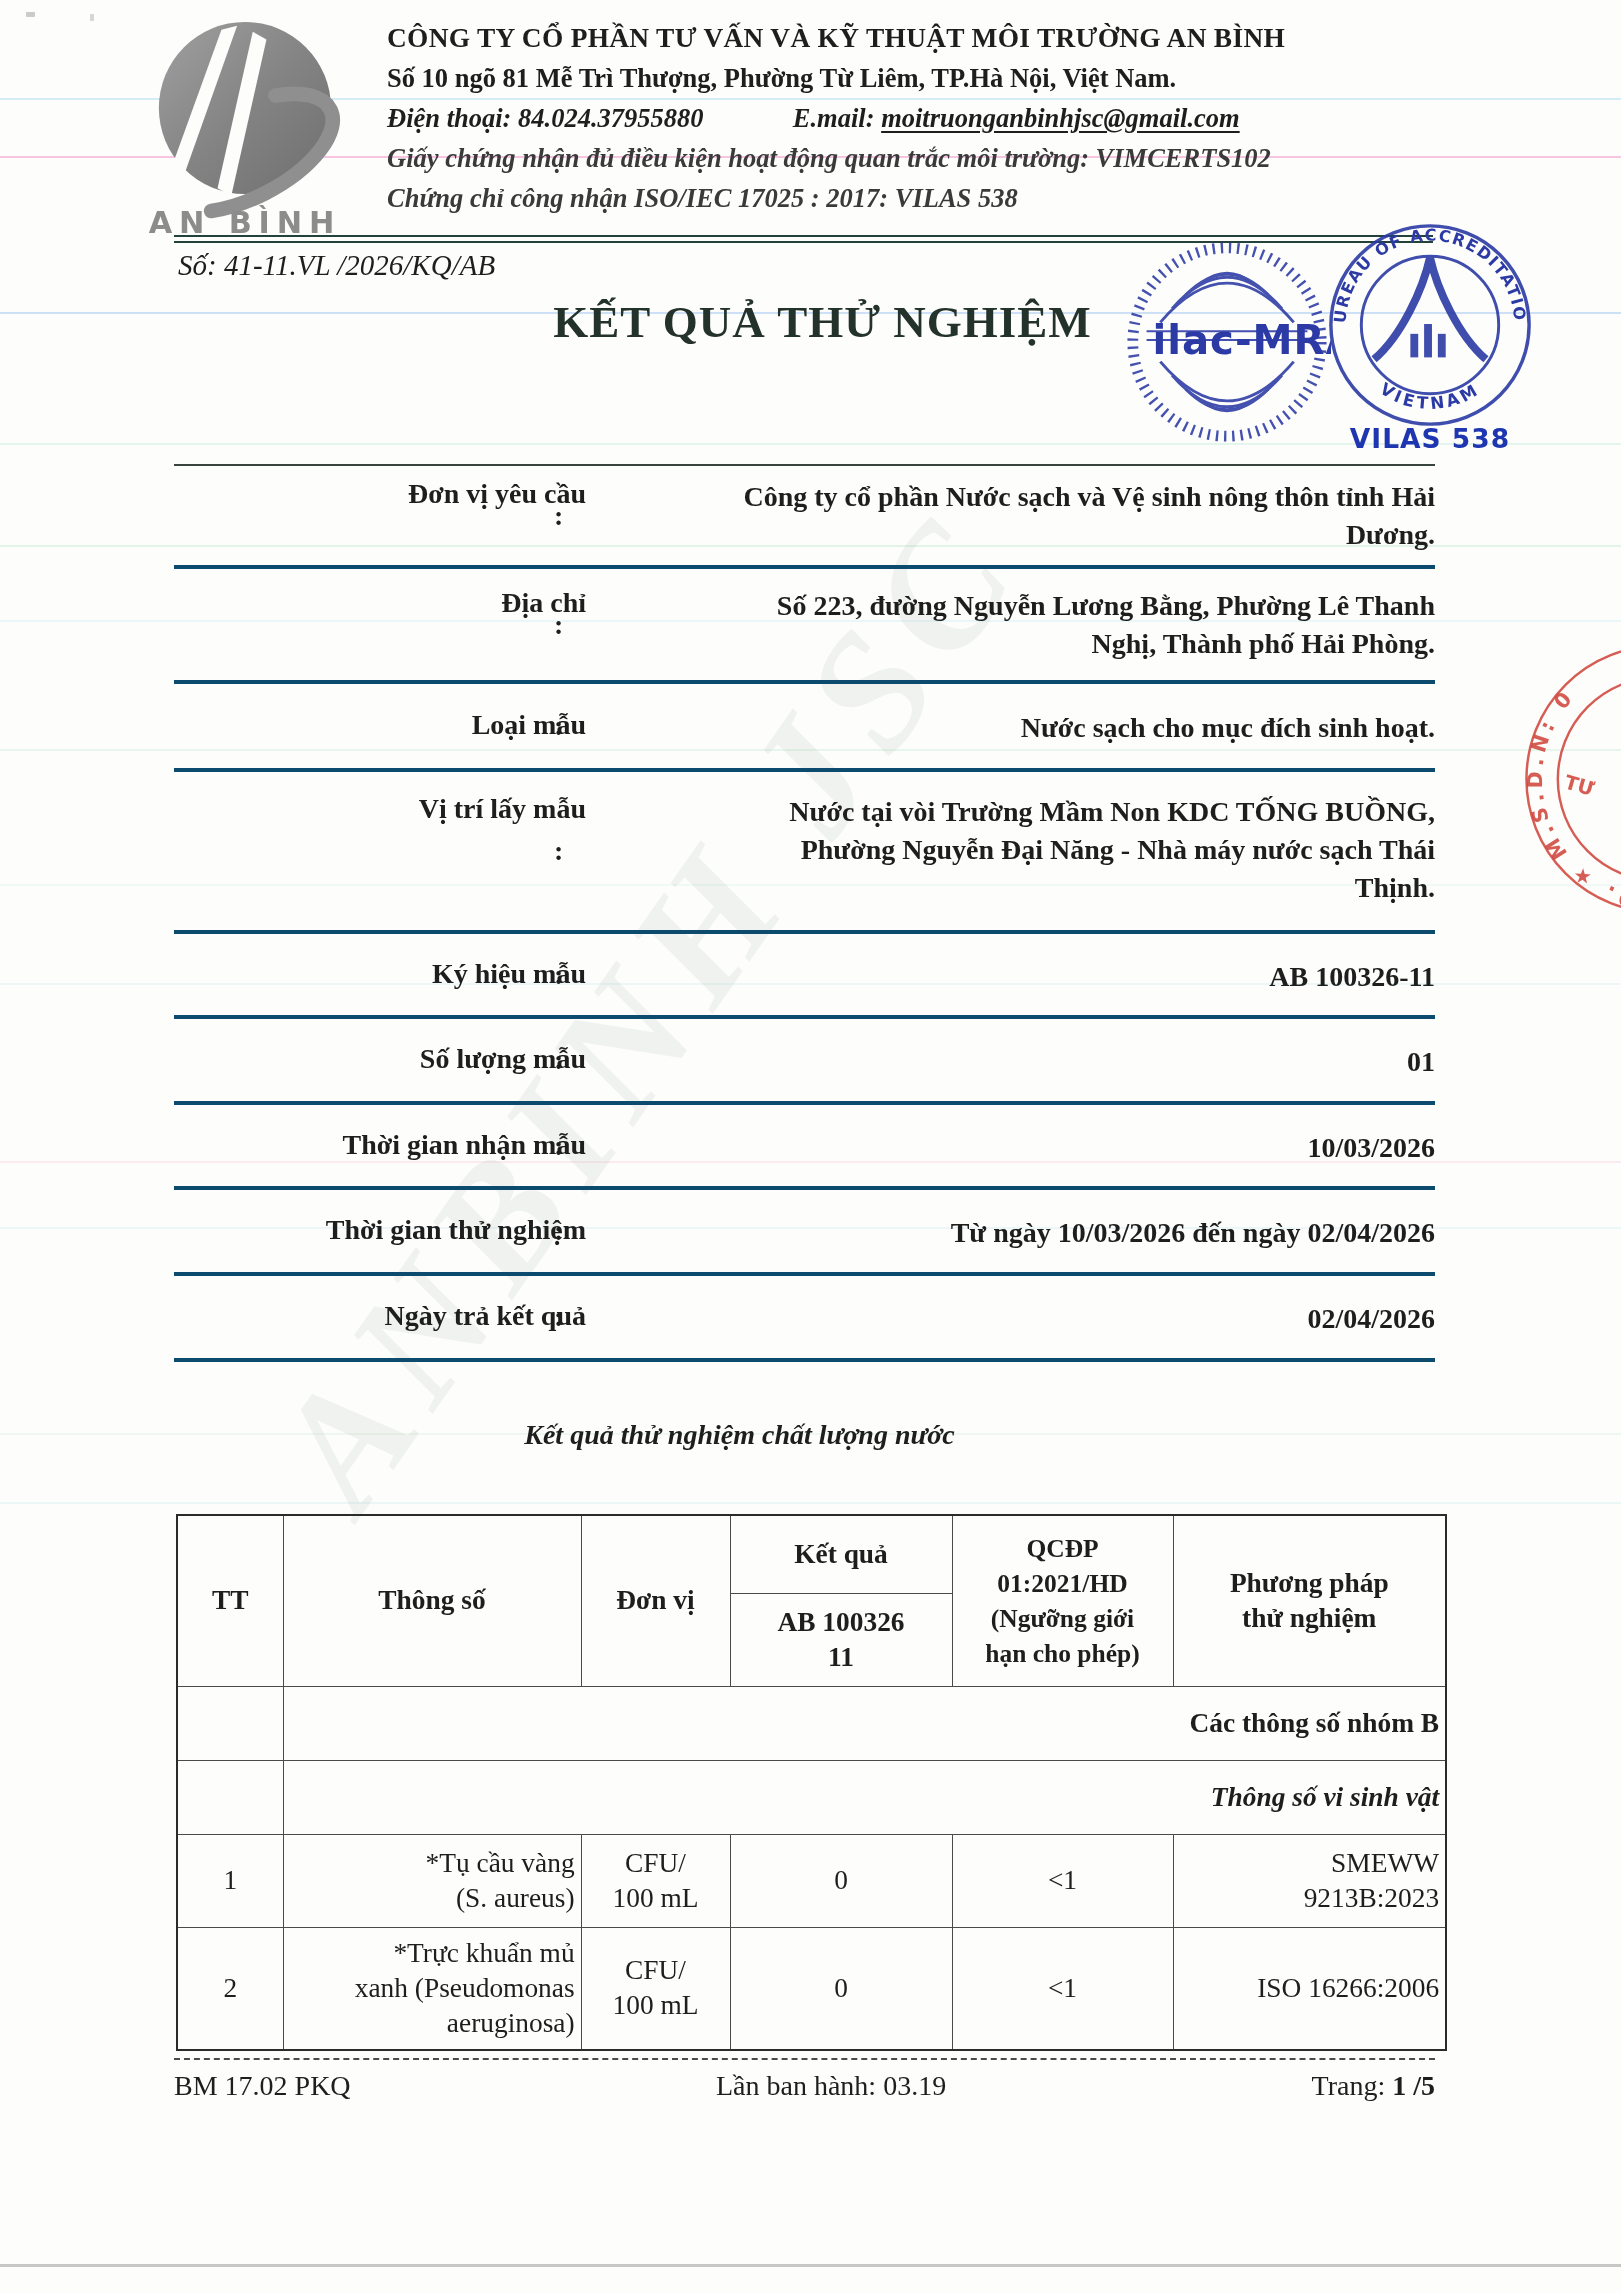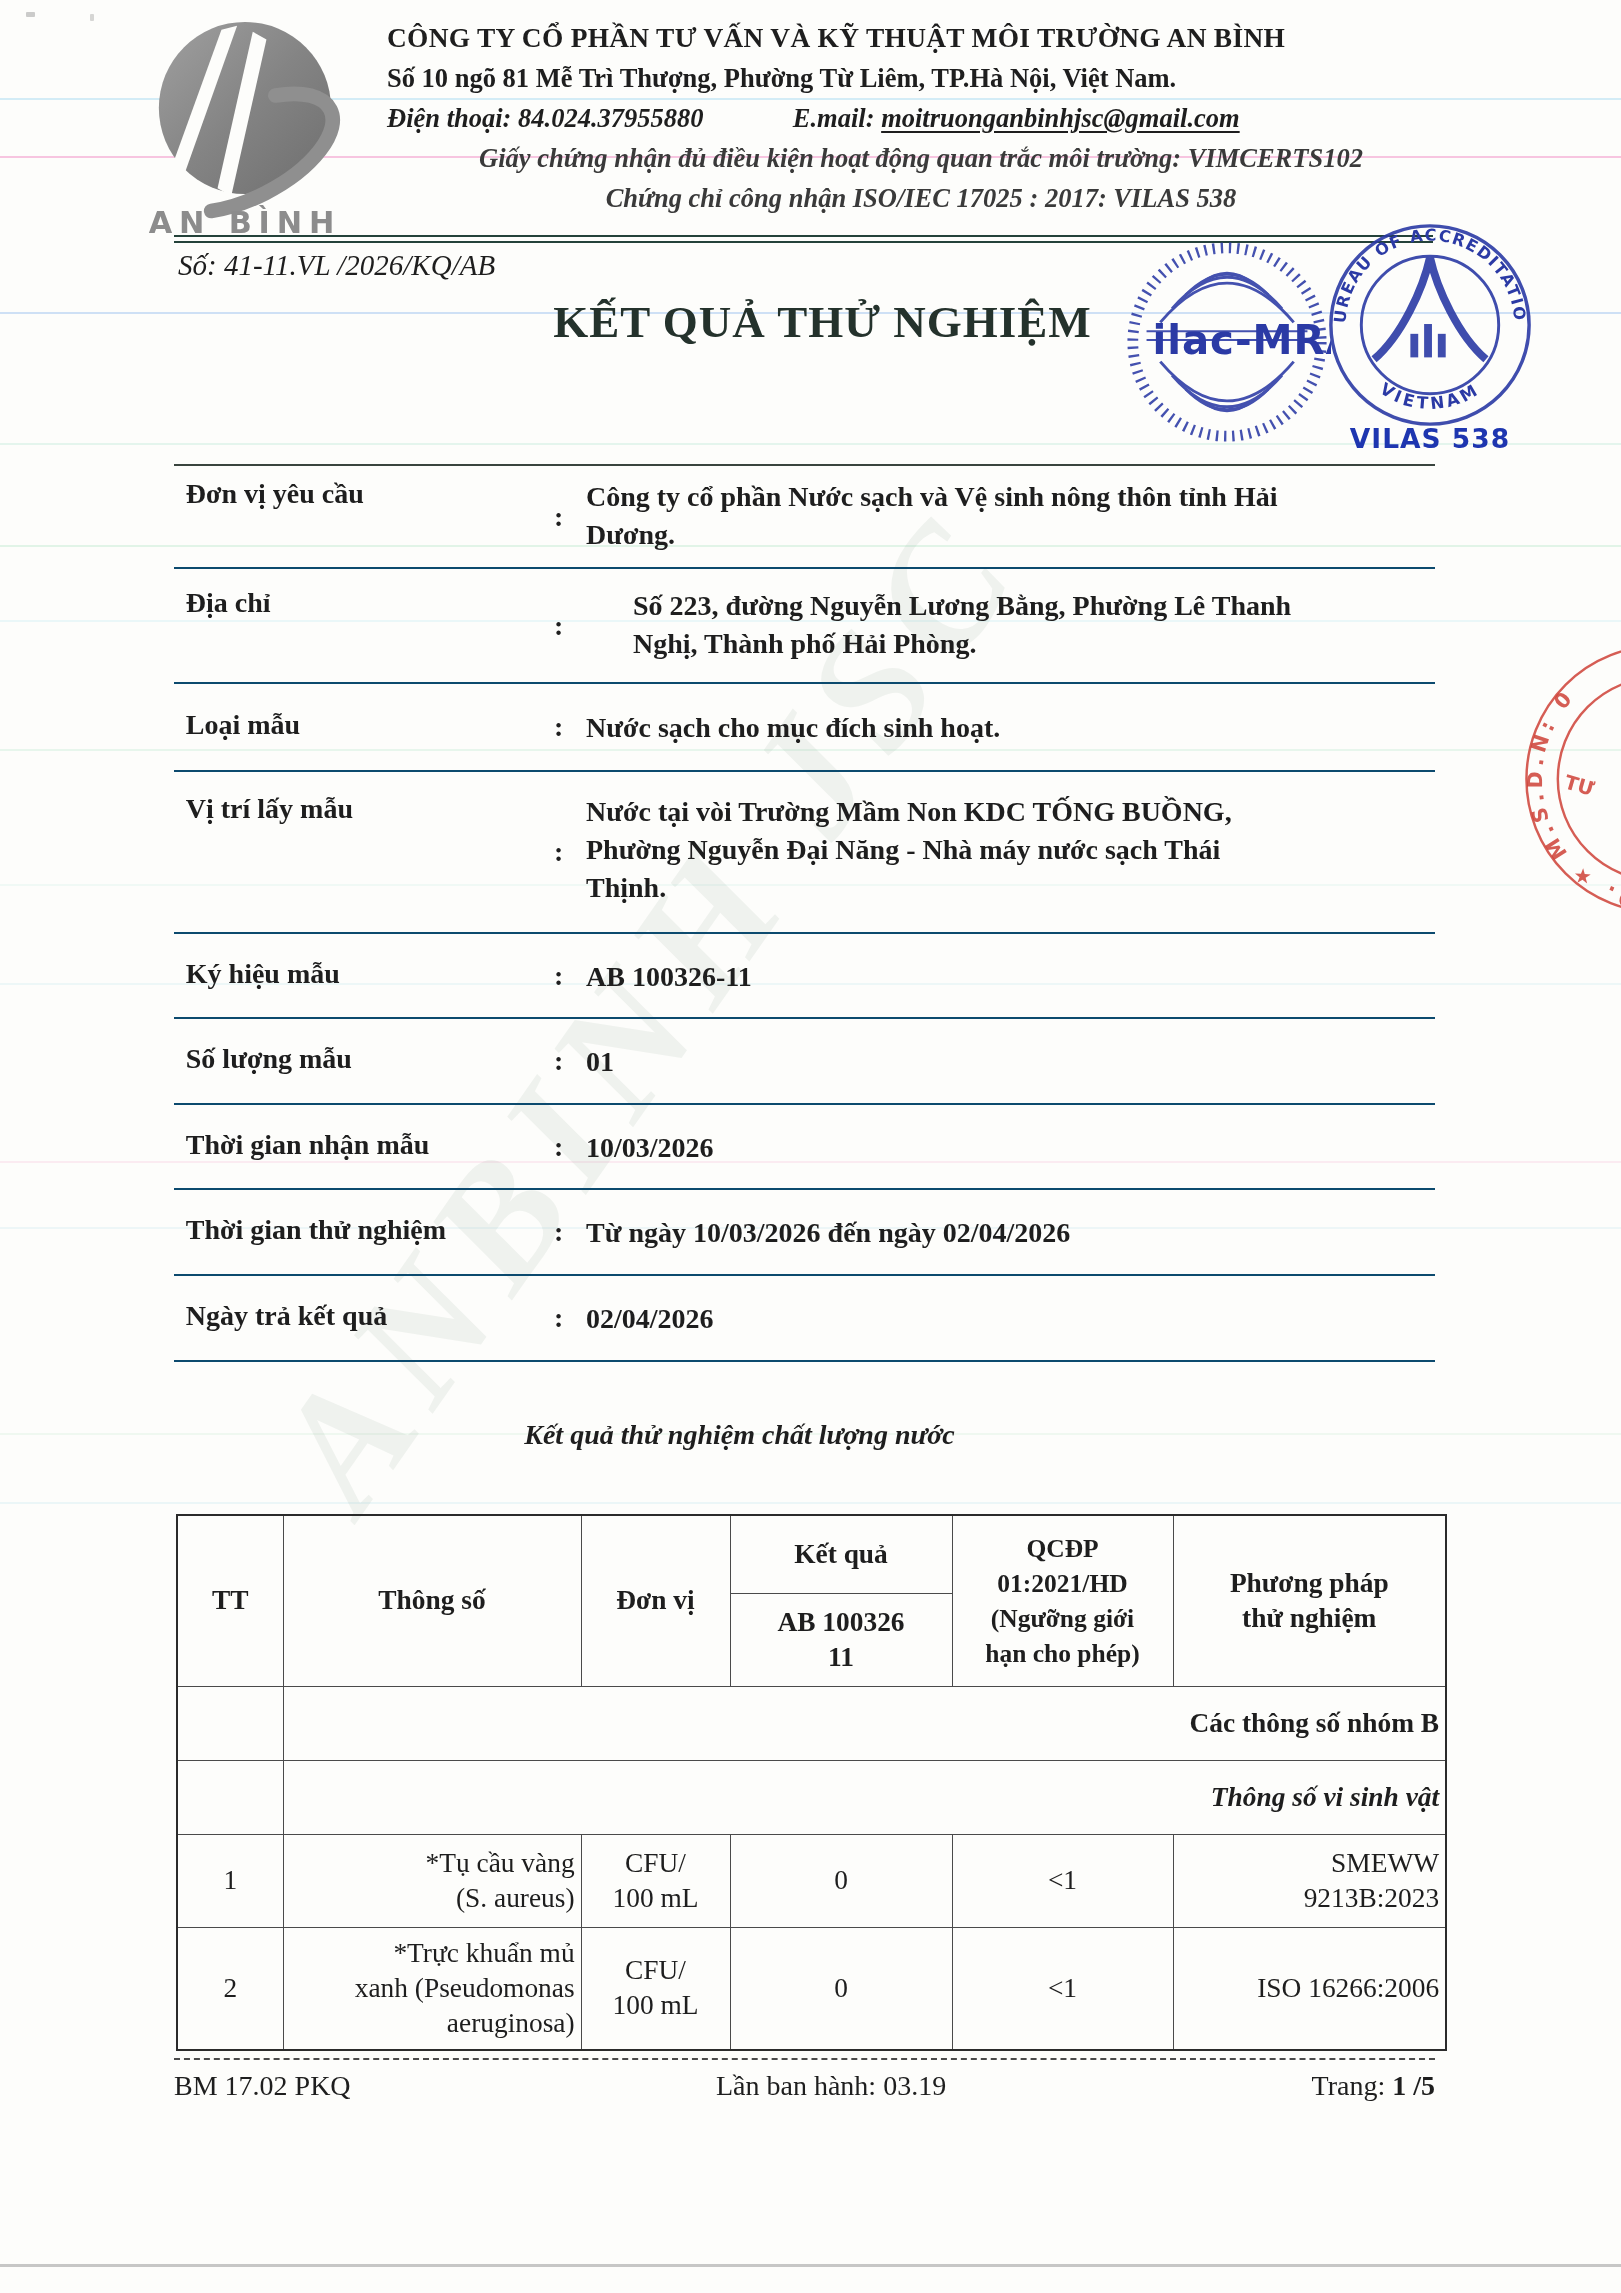--- a/index.html
+++ b/index.html
@@ -21,37 +21,37 @@
   }
   
   .logo{left:135px;top:17.6px;width:214px;height:225px;}
   .hdr{left:387px;top:17.6px;width:1068px;}
   .h-line{line-height:40px;white-space:nowrap;}
   .h-company{font-size:27.4px;font-weight:bold;letter-spacing:0.3px;}
   .h-addr{font-size:26.5px;font-weight:bold;}
   .h-contact{font-size:26.5px;font-weight:bold;font-style:italic;}
   .h-contact .gap{display:inline-block;width:76px;}
   .h-email{text-decoration:underline;text-underline-offset:3.9px;}
-  .h-cert{font-size:26.5px;font-weight:bold;font-style:italic;color:#3a3a3a;text-align:center;}
+  .h-cert{font-size:26.5px;font-weight:bold;font-style:italic;color:#3a3a3a;}
   .rule-double{left:174px;top:235px;width:1259px;height:3.9px;
     border-top:2px solid #24423a;border-bottom:2px solid #24423a;}
   .doc-no{left:178px;top:249px;font-size:29px;font-style:italic;}
   .title{left:192px;top:296px;width:1261px;text-align:center;
     font-size:45px;font-weight:bold;color:#24322c;letter-spacing:1px;}
   
   .stamp-ilac{left:1123px;top:233px;}
   .stamp-boa{left:1325px;top:220px;}
   .vilas{left:1325px;top:423px;width:210px;text-align:center;
     font-family:"DejaVu Sans","Liberation Sans",sans-serif;
     font-size:26.5px;font-weight:bold;color:#1e36b0;letter-spacing:1px;}
   .red-stamp{left:1498px;top:632px;}
   
   .fields{left:174px;top:464px;width:1261px;border-top:2px solid #39443e;}
   .frow{position:relative;display:flex;box-sizing:border-box;
-    border-bottom:2px solid #0c4a6e;font-size:28px;font-weight:bold;}
+    border-bottom:4px solid #0c4a6e;font-size:28px;font-weight:bold;text-align:right;}
   .flabel{width:412px;padding-left:11.8px;box-sizing:border-box;}
   .fcolon{position:absolute;left:380px;top:50%;transform:translateY(-50%);}
   .fvalue{flex:1;white-space:pre-line;line-height:38px;}
   
   .tcaption{left:176px;top:1419px;width:1127px;text-align:center;
     font-size:28px;font-weight:bold;font-style:italic;}
   .twrap{left:176px;top:1514px;}
   table.rt{table-layout:fixed;width:1268px;border-collapse:collapse;
     font-size:27.4px;color:#1e1e1e;}
   table.rt th,table.rt td{

